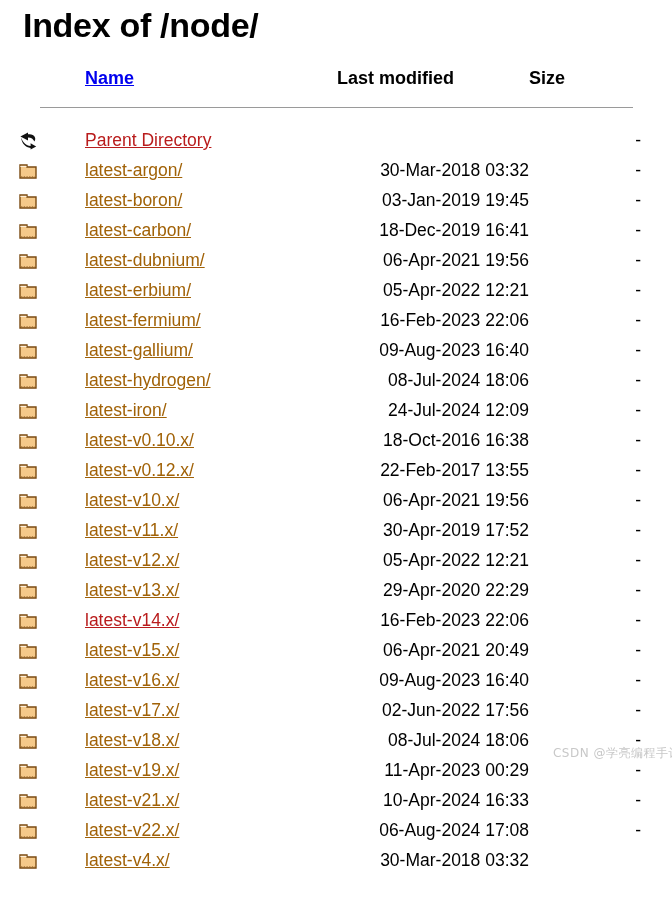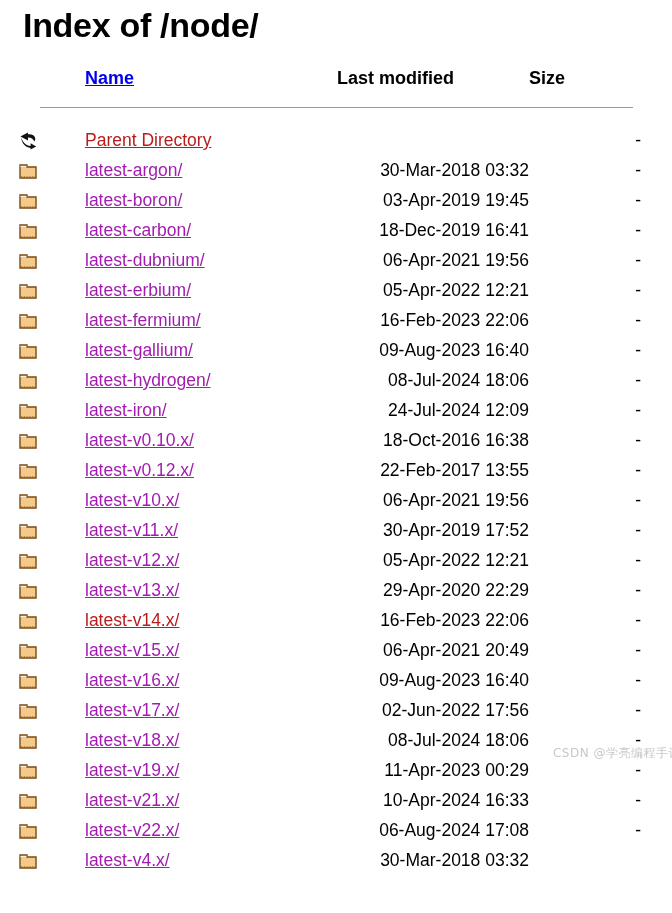--- a/index.html
+++ b/index.html
@@ -98,21 +98,21 @@
     width: 68px;
     padding-left: 22px;
     box-sizing: border-box;
   }
   td.cell-name  { text-align: left; }
   td.cell-date  { text-align: right; padding-right: 8px; font-variant-numeric: tabular-nums; }
   td.cell-size  { text-align: right; padding-right: 52px; }
   td.cell-desc  { }
 
   td.cell-name a {
-    color: #a21caf;
+    color: #a16207;
     text-decoration: underline;
   }
   td.cell-name a.visited {
     color: #b91c1c;
   }
 
   
   .icon {
     display: inline-block;
     width: 22px;
@@ -188,21 +188,21 @@
           <td class="cell-size">-</td>
           <td class="cell-desc"></td>
         </tr>
         <tr>
           <td class="cell-icon"><span class="icon"><svg width="22" height="22" viewBox="0 0 22 22" xmlns="http://www.w3.org/2000/svg">
                 <path d="M3 5 L10 5 L10 7 L19 7 L19 18 L3 18 Z" fill="#f5c98a" stroke="#7a4a12" stroke-width="1.4" stroke-linejoin="miter"></path>
                 <path d="M3.2 6.4 L9.6 6.4" stroke="#ffffff" stroke-width="1" opacity="0.75"></path>
                 <path d="M4 16.6 L18 16.6" stroke="#7a4a12" stroke-width="1" opacity="0.55" stroke-dasharray="1.4 1.3"></path>
               </svg></span></td>
           <td class="cell-name"><a href="#">latest-boron/</a></td>
-          <td class="cell-date">03-Apr-2019 19:45</td>
+          <td class="cell-date">03-Jan-2019 19:45</td>
           <td class="cell-size">-</td>
           <td class="cell-desc"></td>
         </tr>
         <tr>
           <td class="cell-icon"><span class="icon"><svg width="22" height="22" viewBox="0 0 22 22" xmlns="http://www.w3.org/2000/svg">
                 <path d="M3 5 L10 5 L10 7 L19 7 L19 18 L3 18 Z" fill="#f5c98a" stroke="#7a4a12" stroke-width="1.4" stroke-linejoin="miter"></path>
                 <path d="M3.2 6.4 L9.6 6.4" stroke="#ffffff" stroke-width="1" opacity="0.75"></path>
                 <path d="M4 16.6 L18 16.6" stroke="#7a4a12" stroke-width="1" opacity="0.55" stroke-dasharray="1.4 1.3"></path>
               </svg></span></td>
           <td class="cell-name"><a href="#">latest-carbon/</a></td>

